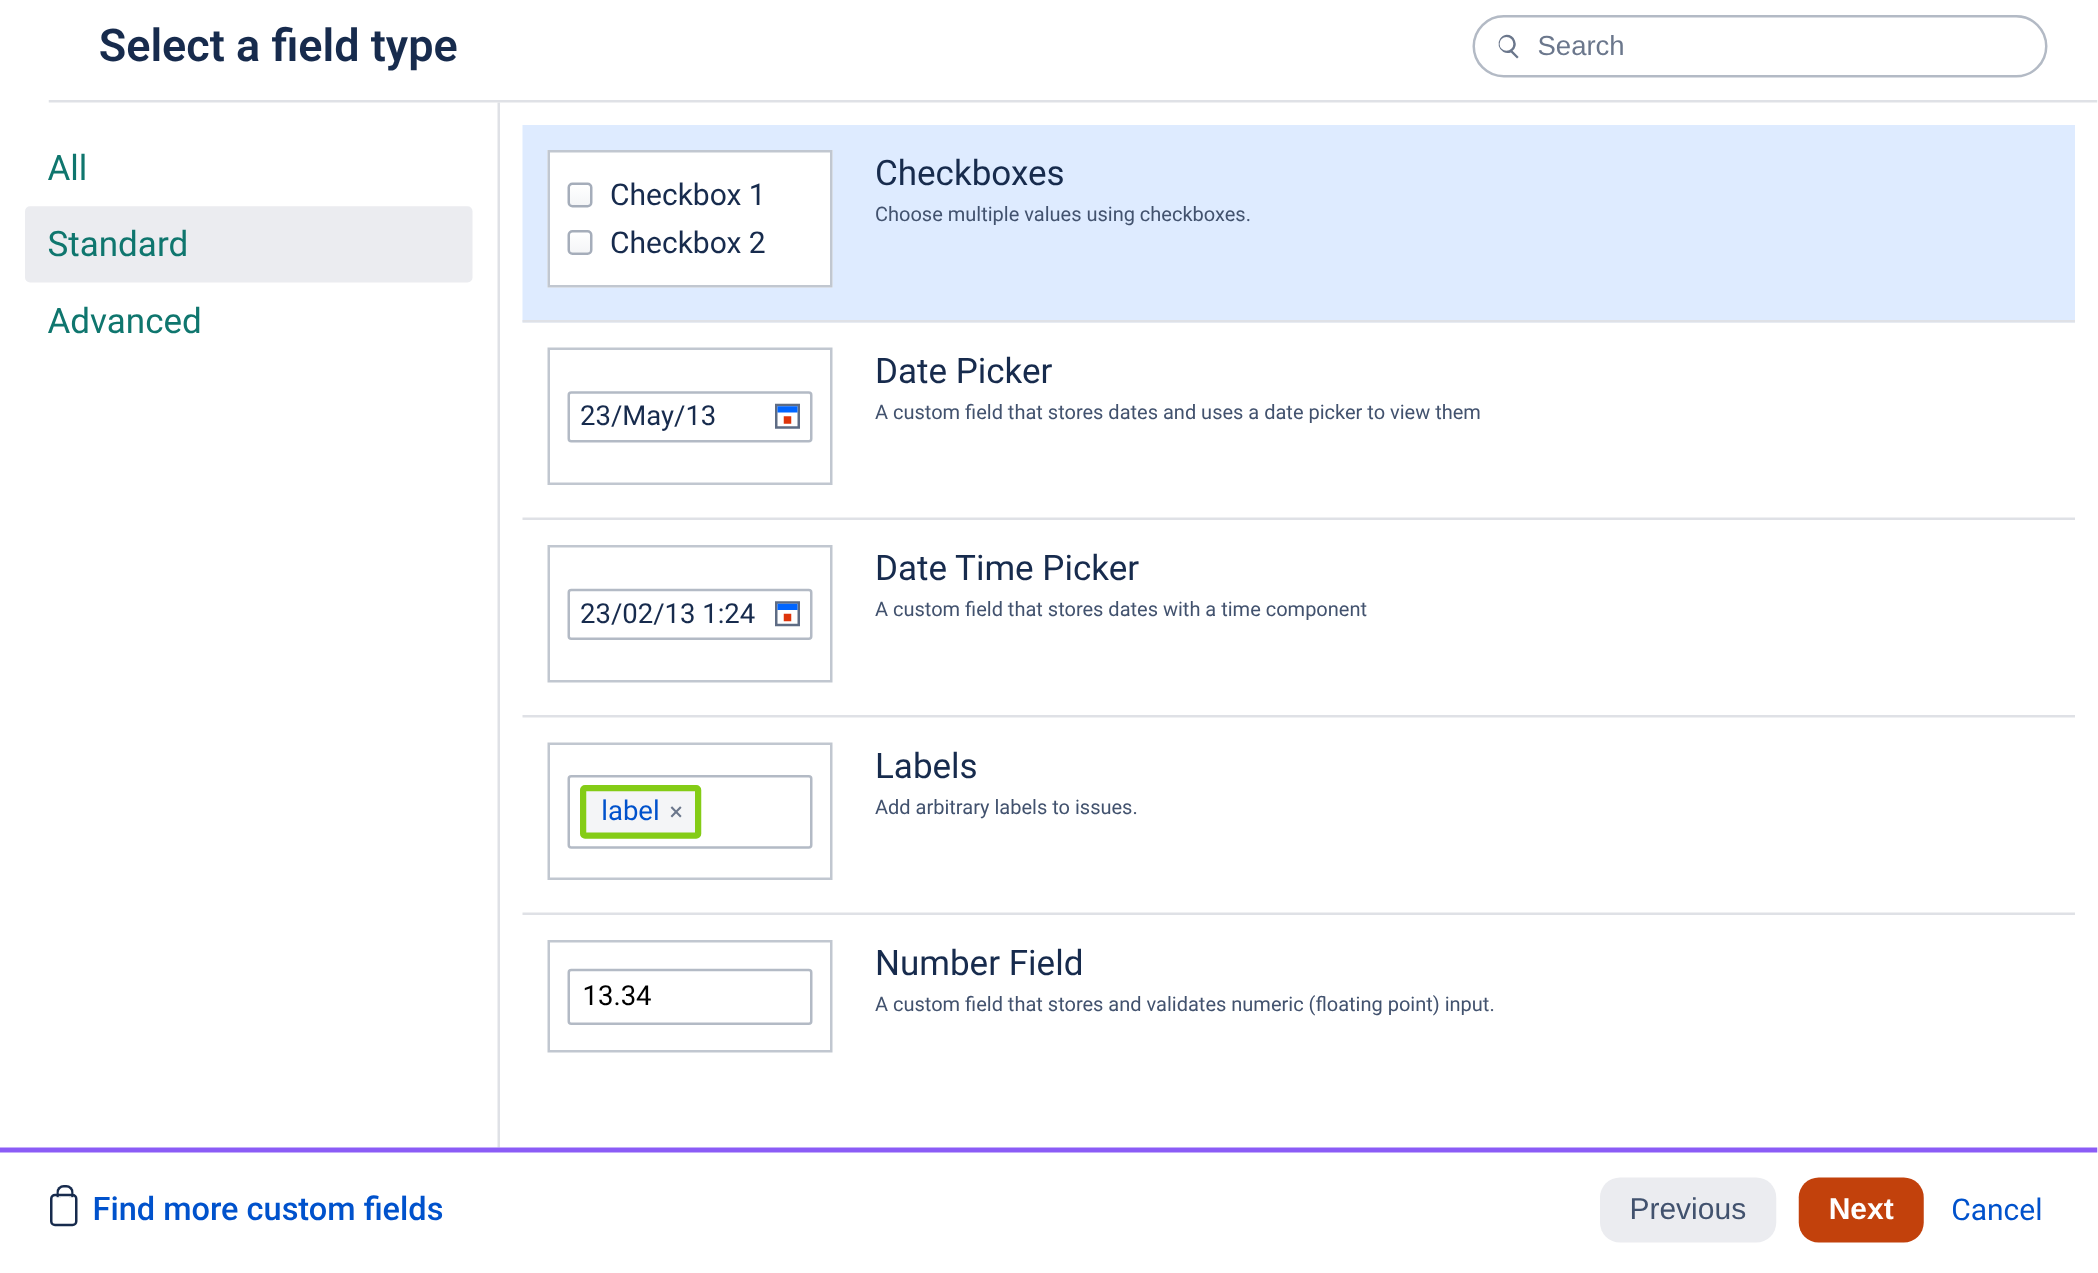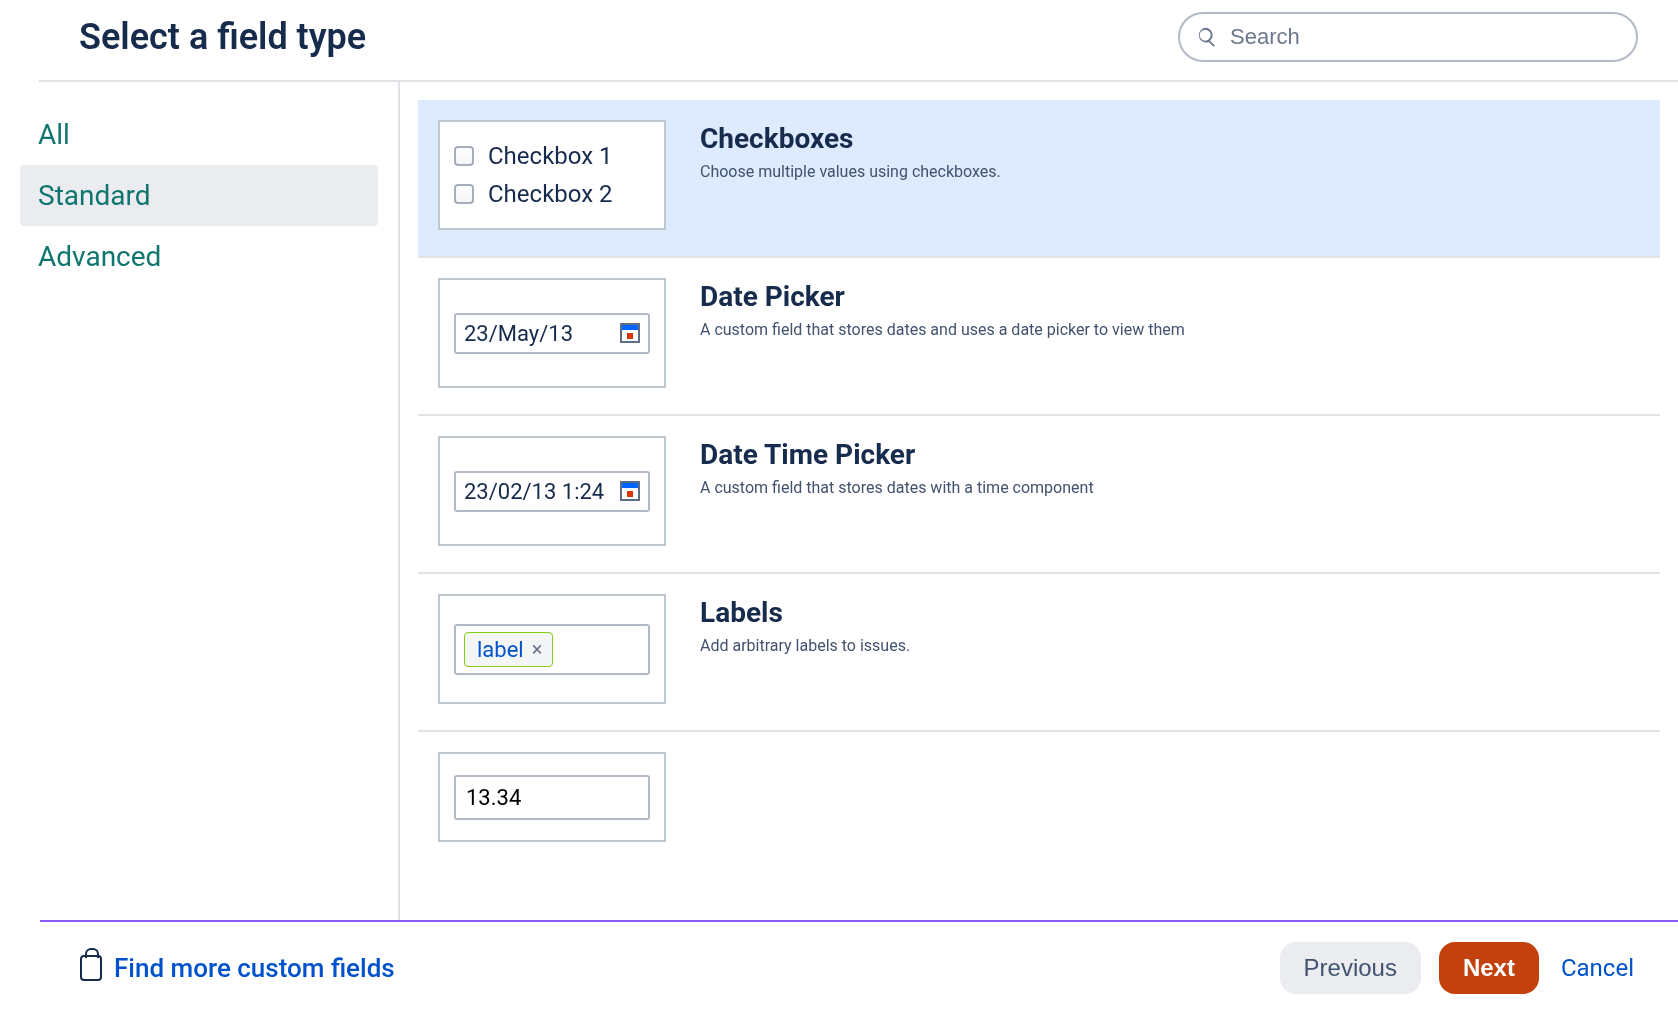--- a/index.html
+++ b/index.html
@@ -105,21 +105,21 @@
     padding: 12px 14px;
     display: flex;
     flex-direction: column;
     justify-content: center;
     gap: 10px;
   }
   .thumb.sm { min-height: 90px; }
   .inforow { flex: 1; padding-top: 2px; }
   .inforow .title {
     font-size: 28px;
-    font-weight: 700;
+    font-weight: 400;
     color: #172B4D;
     margin-bottom: 6px;
   }
   .inforow .desc {
     font-size: 16px;
     color: #42526E;
     line-height: 1.35;
   }
 
   
@@ -156,42 +156,41 @@
     background:#DE350B;
   }
   .tagbox {
     border: 2px solid #B3BAC5; border-radius:3px;
     padding: 6px 8px;
     background:#fff;
   }
   .tag-pill {
     display:inline-flex; align-items:center; gap:8px;
     background:#F4F5F7;
-    border:1px solid #84cc16;
+    border:5px solid #84cc16;
     border-radius:4px;
     padding:4px 10px 4px 12px;
   }
   .tag-pill .lbl { color:#0052CC; font-size:22px; }
   .tag-pill .x { color:#6B778C; font-size:20px; }
   .numbox {
     border: 2px solid #B3BAC5; border-radius:3px;
     padding: 8px 10px;
     font-size:22px;
     color:#000000;
     background:#fff;
   }
 
   
   .footer {
-    border-top: 2px solid #8b5cf6;
+    border-top: 4px solid #8b5cf6;
     padding: 20px 40px 24px 40px;
     display:flex;
     align-items:center;
     justify-content: space-between;
-    margin-left: 40px;
   }
   .find-link {
     display:flex; align-items:center; gap:12px;
     color:#0052CC; font-size:26px; font-weight:500;
     cursor:pointer;
   }
   .bag-icon {
     width:22px; height:26px;
     border:2.5px solid #172B4D;
     border-radius:4px;
@@ -300,20 +299,24 @@
       </div>
       <div class="inforow">
         <div class="title">Labels</div>
         <div class="desc">Add arbitrary labels to issues.</div>
       </div>
     </div>
 
     <div class="ftype">
       <div class="thumb sm">
         <div class="numbox">13.34</div>
+      </div>
+      <div class="inforow">
+        <div class="title">Number Field</div>
+        <div class="desc">A custom field that stores and validates numeric (floating point) input.</div>
       </div>
     </div>
 
   </div>
 </div>
 
 <div class="footer">
   <div class="find-link">
     <span class="bag-icon"></span>
     <span>Find more custom fields</span>

